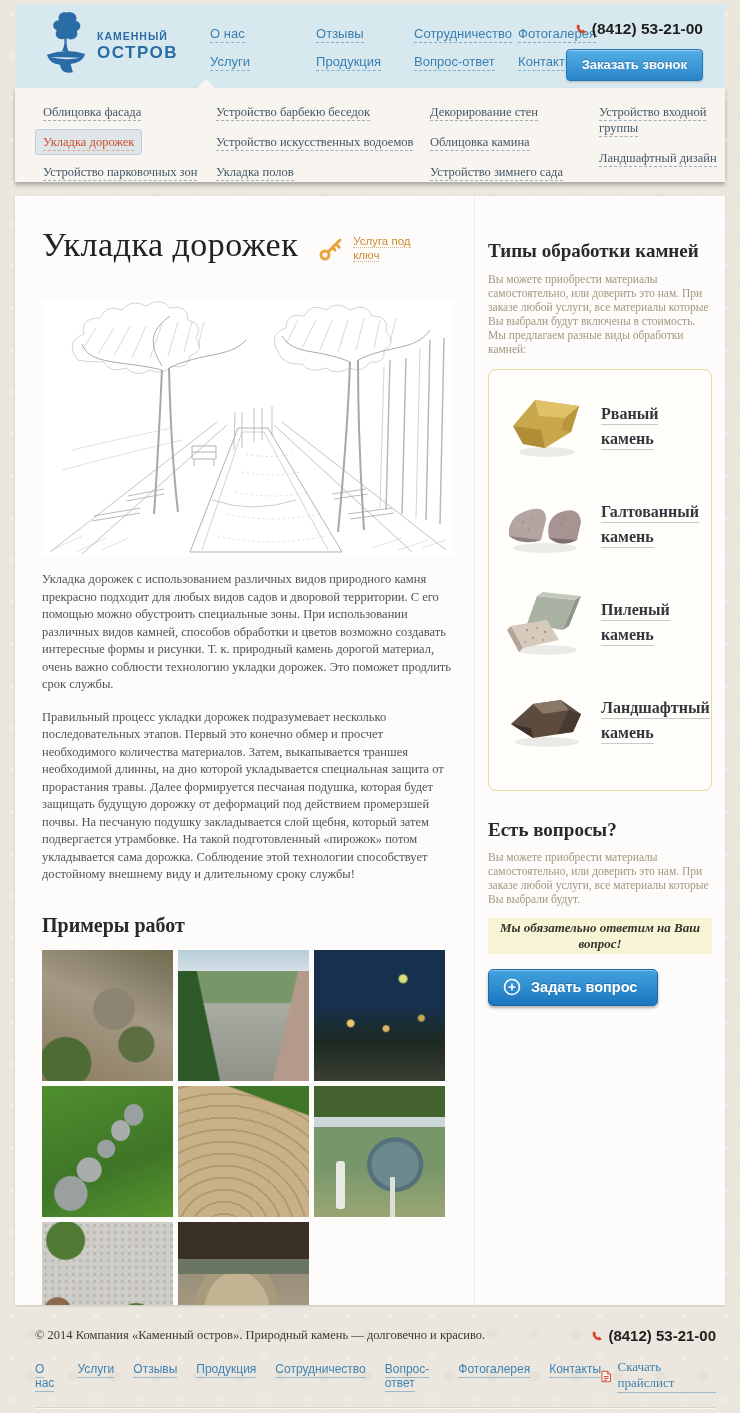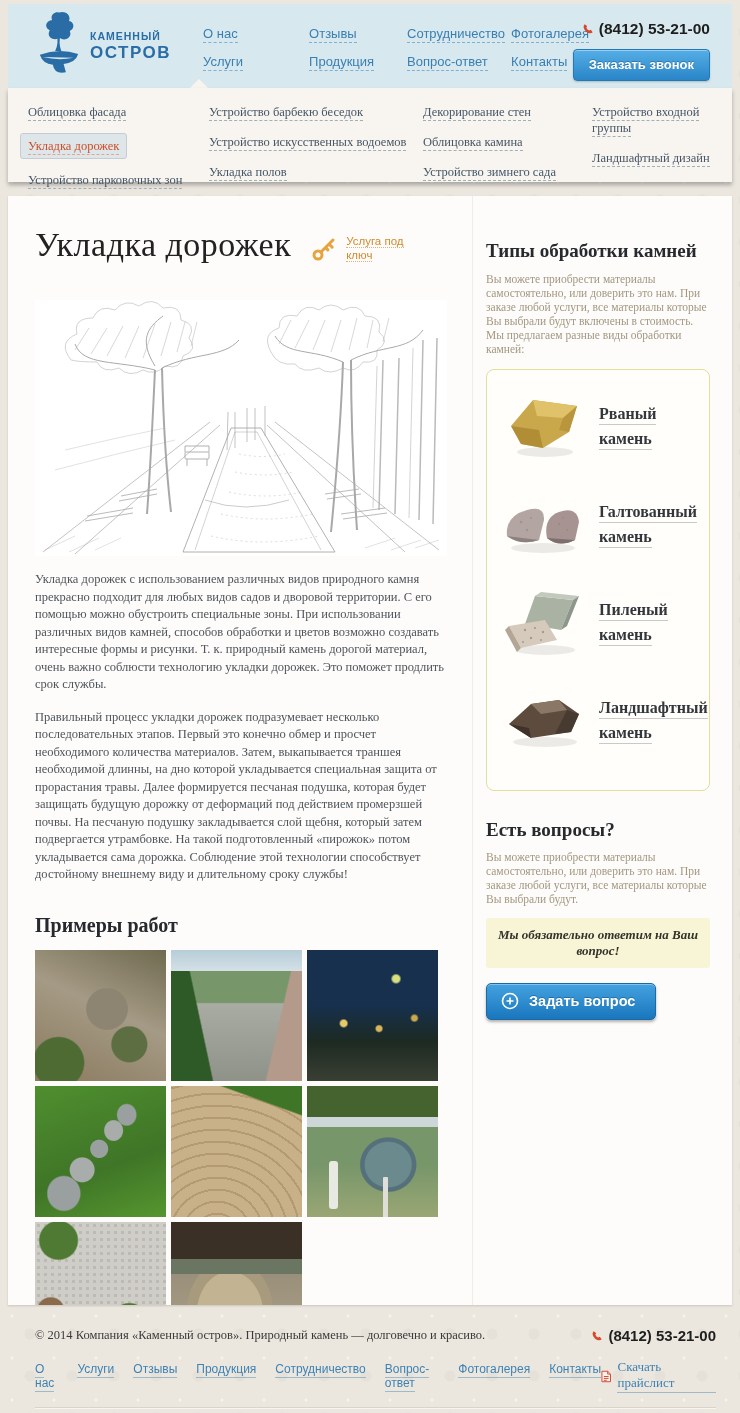--- a/index.html
+++ b/index.html
@@ -6,21 +6,21 @@
   html,body { width:740px; }
   body {
     font-family:"Liberation Serif", serif;
     background-color:#ebe7df;
     background-image:
       radial-gradient(circle at 12px 14px, rgba(255,255,255,.45) 1px, transparent 2px),
       radial-gradient(circle at 30px 32px, rgba(120,110,90,.05) 5px, transparent 6px);
     background-size:42px 42px;
     width:740px; height:1413px; overflow:hidden;
   }
-  .box { margin:0 8px; }
+  .box { margin:0 15px; }
 
   
   .header {
     margin-top:4px; height:84px; background:#d7e9ef; position:relative;
     display:flex; align-items:center; padding-left:28px;
   }
   .logo { display:flex; align-items:center; gap:8px; }
   .logo-text { color:#2a6ca5; font-family:"Liberation Sans", sans-serif; font-weight:bold; line-height:1; }
   .logo-text .l1 { font-size:10.5px; letter-spacing:1px; display:block; }
   .logo-text .l2 { font-size:17px; letter-spacing:1.5px; display:block; margin-top:2px; }
@@ -42,21 +42,21 @@
     position:absolute; left:182px; bottom:0; width:0; height:0;
     border-left:9px solid transparent; border-right:9px solid transparent; border-bottom:9px solid #f8f5f0;
   }
 
   
   .submenu {
     position:relative; height:94px; background:#f8f5f0;
     box-shadow:0 3px 4px rgba(0,0,0,.28); z-index:2;
   }
   .sm-col { position:absolute; top:11px; display:flex; flex-direction:column; gap:4px; }
-  .sm-c1{left:12px;gap:8px;} .sm-c2{left:193px;} .sm-c3{left:407px;} .sm-c4{left:576px;}
+  .sm-c1{left:20px;} .sm-c2{left:193px;} .sm-c3{left:407px;} .sm-c4{left:576px;}
   .sm-item { font-size:12.5px; line-height:16px; padding:4px 7px; border:1px solid transparent; align-self:flex-start; cursor:pointer; }
   .sm-item span { color:#45566
 6; color:#455666; border-bottom:1px dashed #9fb0ba; padding-bottom:1px; }
   .sm-item.active { background:#dfe6ea; border-color:#c3ced4; border-radius:3px; }
   .sm-item.active span { color:#cb4f28; border-bottom-color:#dca98f; }
 
   
   .content { margin-top:14px; height:1109px; background:#fdfcfa; box-shadow:0 1px 2px rgba(0,0,0,.15); display:flex; overflow:hidden; }
   .main-col { width:464px; padding:0 20px 0 27px; }
   .side-col { width:260px; border-left:1px solid #efede8; padding:0 22px 0 13px; }
@@ -121,21 +121,21 @@
   
   .side-title { margin-top:44px; font-size:19px; color:#26292d; }
   .side-text { margin-top:10px; font-size:11.5px; line-height:14px; color:#a39781; }
   .stone-box { margin-top:13px; border:1px solid #e3df9b; border-radius:8px; padding:20px 10px 8px 14px; background:#fffefb; }
   .stone-item { display:flex; align-items:center; gap:12px; margin-bottom:26px; cursor:pointer; }
   .stone-pic { width:86px; height:72px; flex:none; }
   .stone-label { font-size:16px; font-weight:bold; color:#33373c; line-height:25px; width:108px; }
   .stone-label span { border-bottom:1px solid #c9c9c9; padding-bottom:2px; }
   .q-title { margin-top:28px; font-size:19px; color:#26292d; }
   .q-text { margin-top:9px; font-size:11.5px; line-height:14px; color:#a39781; }
-  .q-highlight { margin-top:12px; background:#f8f4d6; border-radius:3px; padding:9px 10px; font-size:13px; font-style:italic; font-weight:bold; color:#33332a; text-align:center; }
+  .q-highlight { margin-top:12px; background:#f8f4d6; border-radius:3px; padding:2px 10px; font-size:13px; font-style:italic; font-weight:bold; color:#33332a; text-align:center; }
   .ask-btn { margin-top:15px; display:inline-flex; align-items:center; gap:10px; padding:8px 20px 9px 14px;
     background:linear-gradient(#44a2e0,#1a76bd); border:1px solid #1a6aa8; border-radius:5px;
     color:#fff; font-family:"Liberation Sans", sans-serif; font-size:14.5px; font-weight:bold;
     box-shadow:inset 0 1px 0 rgba(255,255,255,.35), 0 2px 3px rgba(0,0,0,.3);
     text-shadow:0 -1px 0 rgba(0,0,0,.25); cursor:pointer; }
 
   
   .footer { padding:0 24px 0 35px; }
   .f-row1 { margin-top:22px; display:flex; align-items:center; }
   .f-copy { font-size:12.5px; color:#3a3a3a; }

